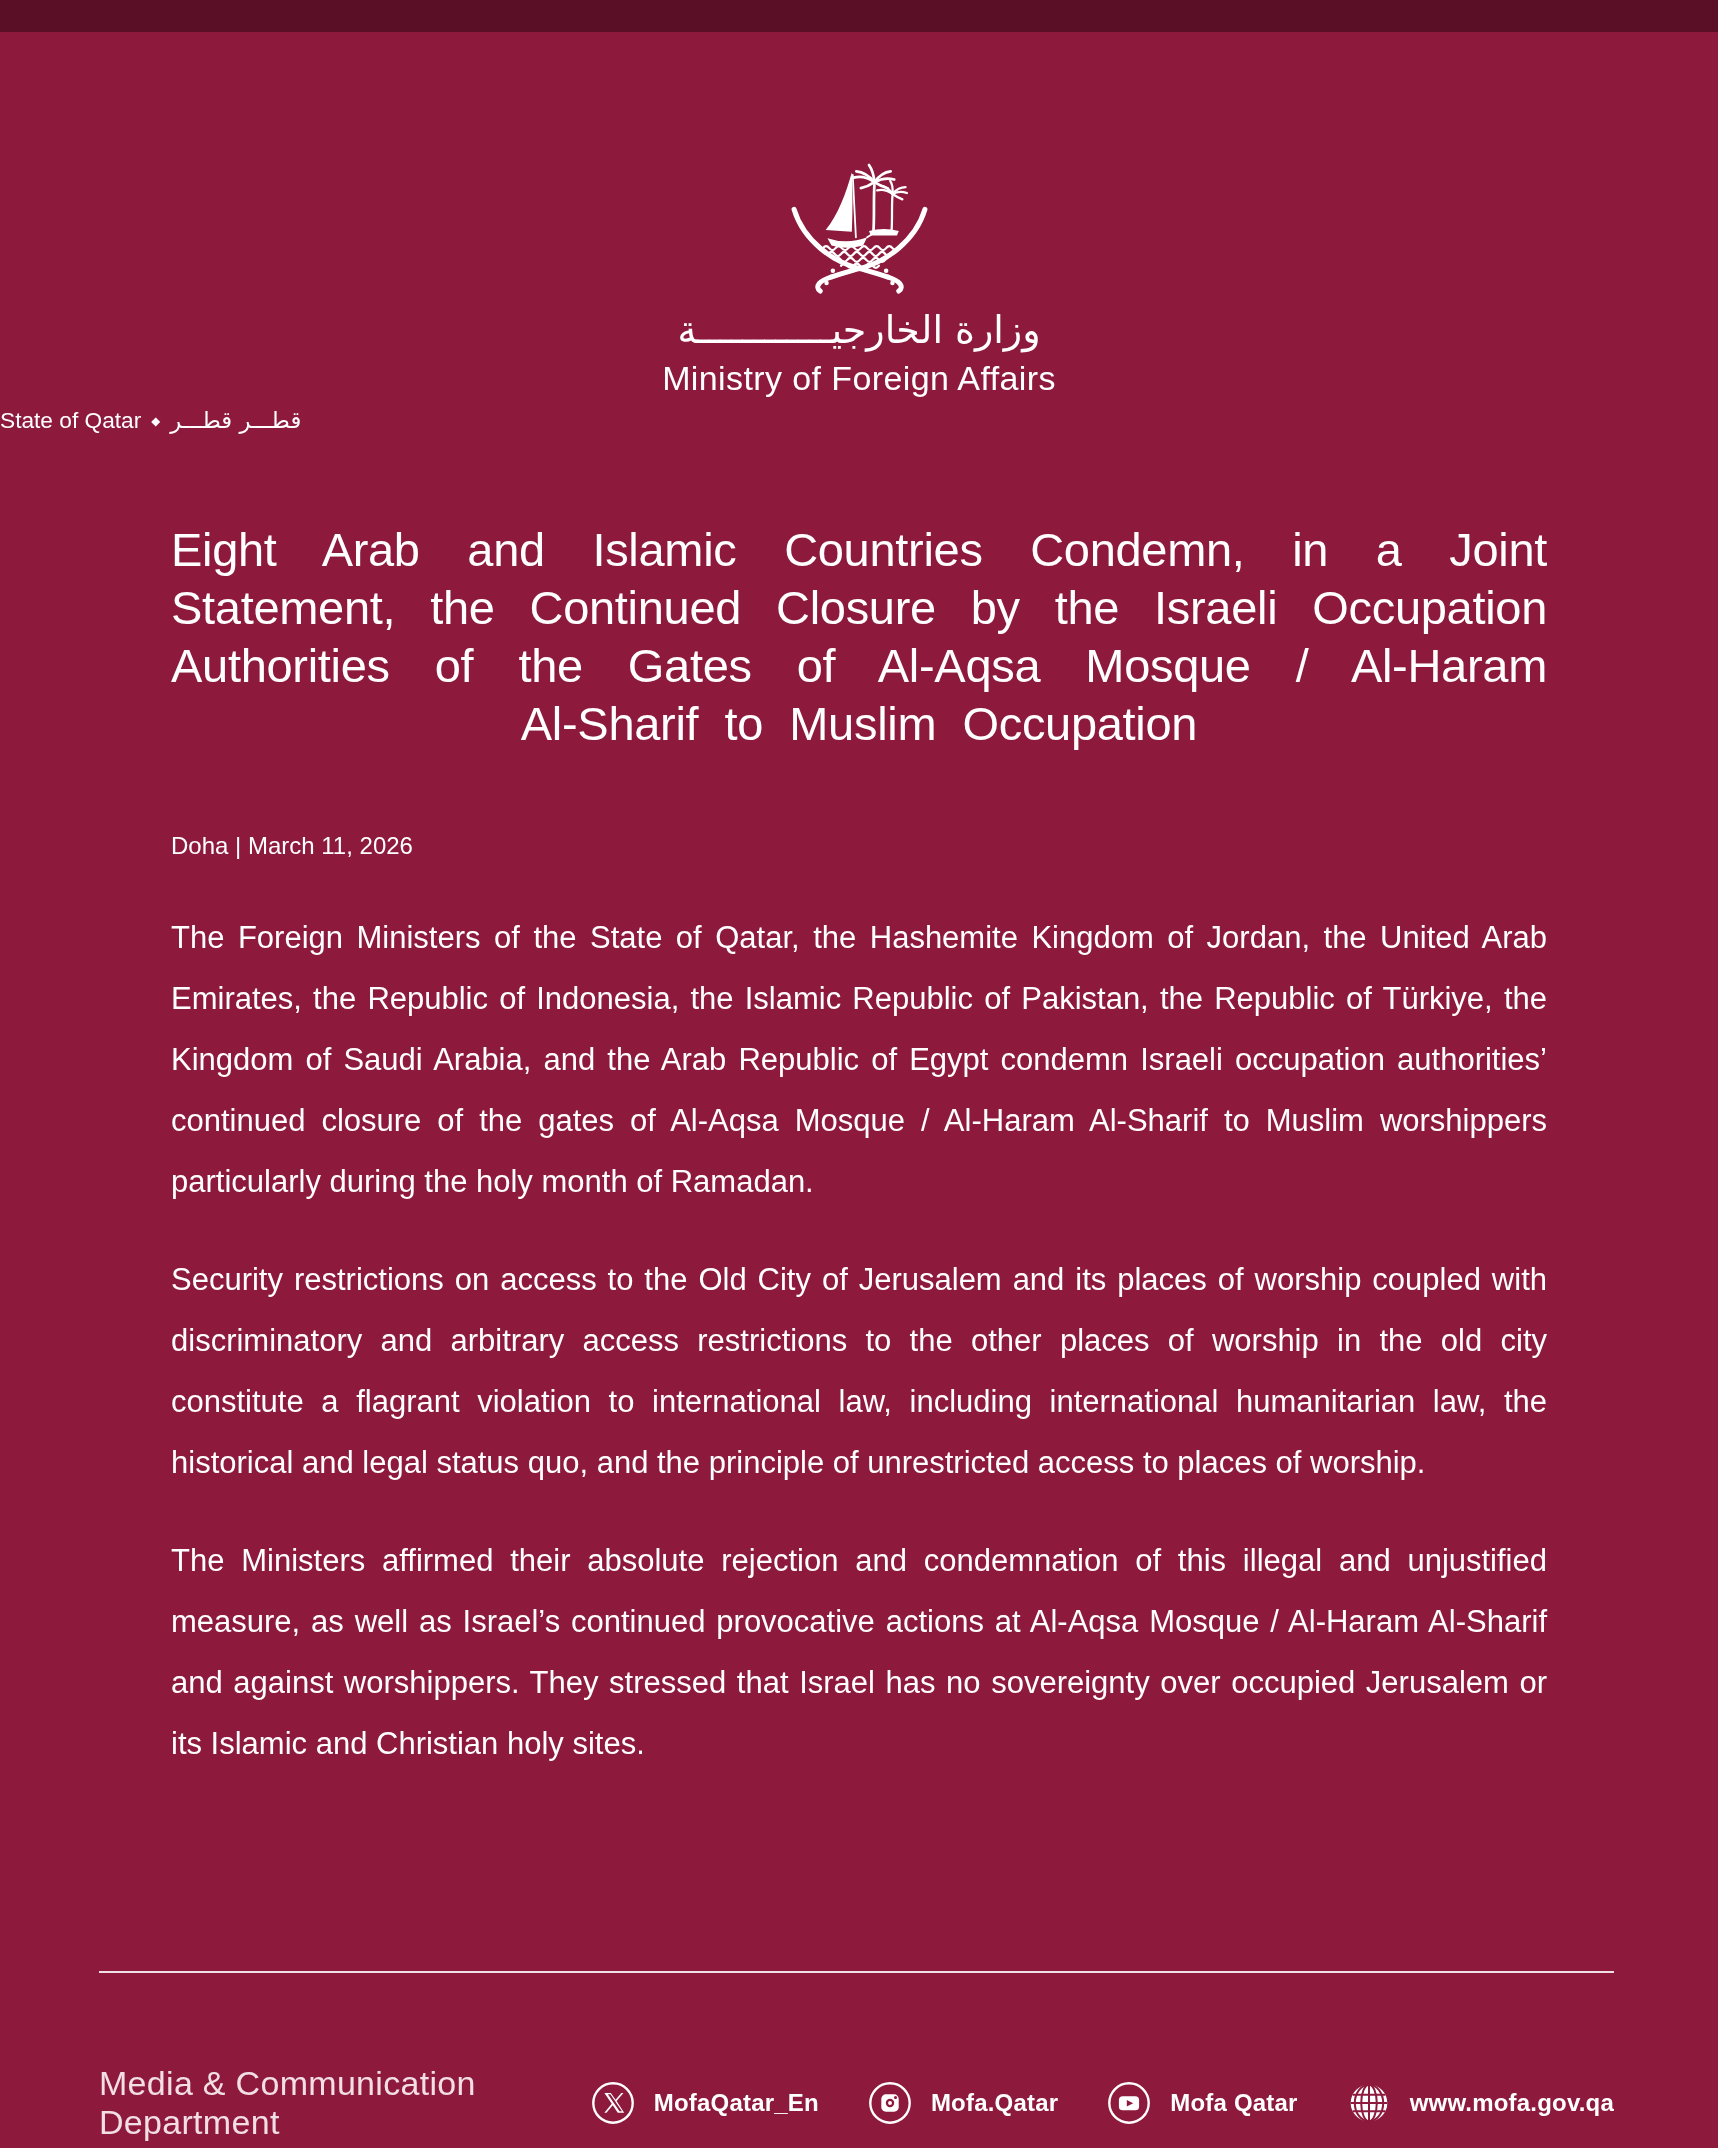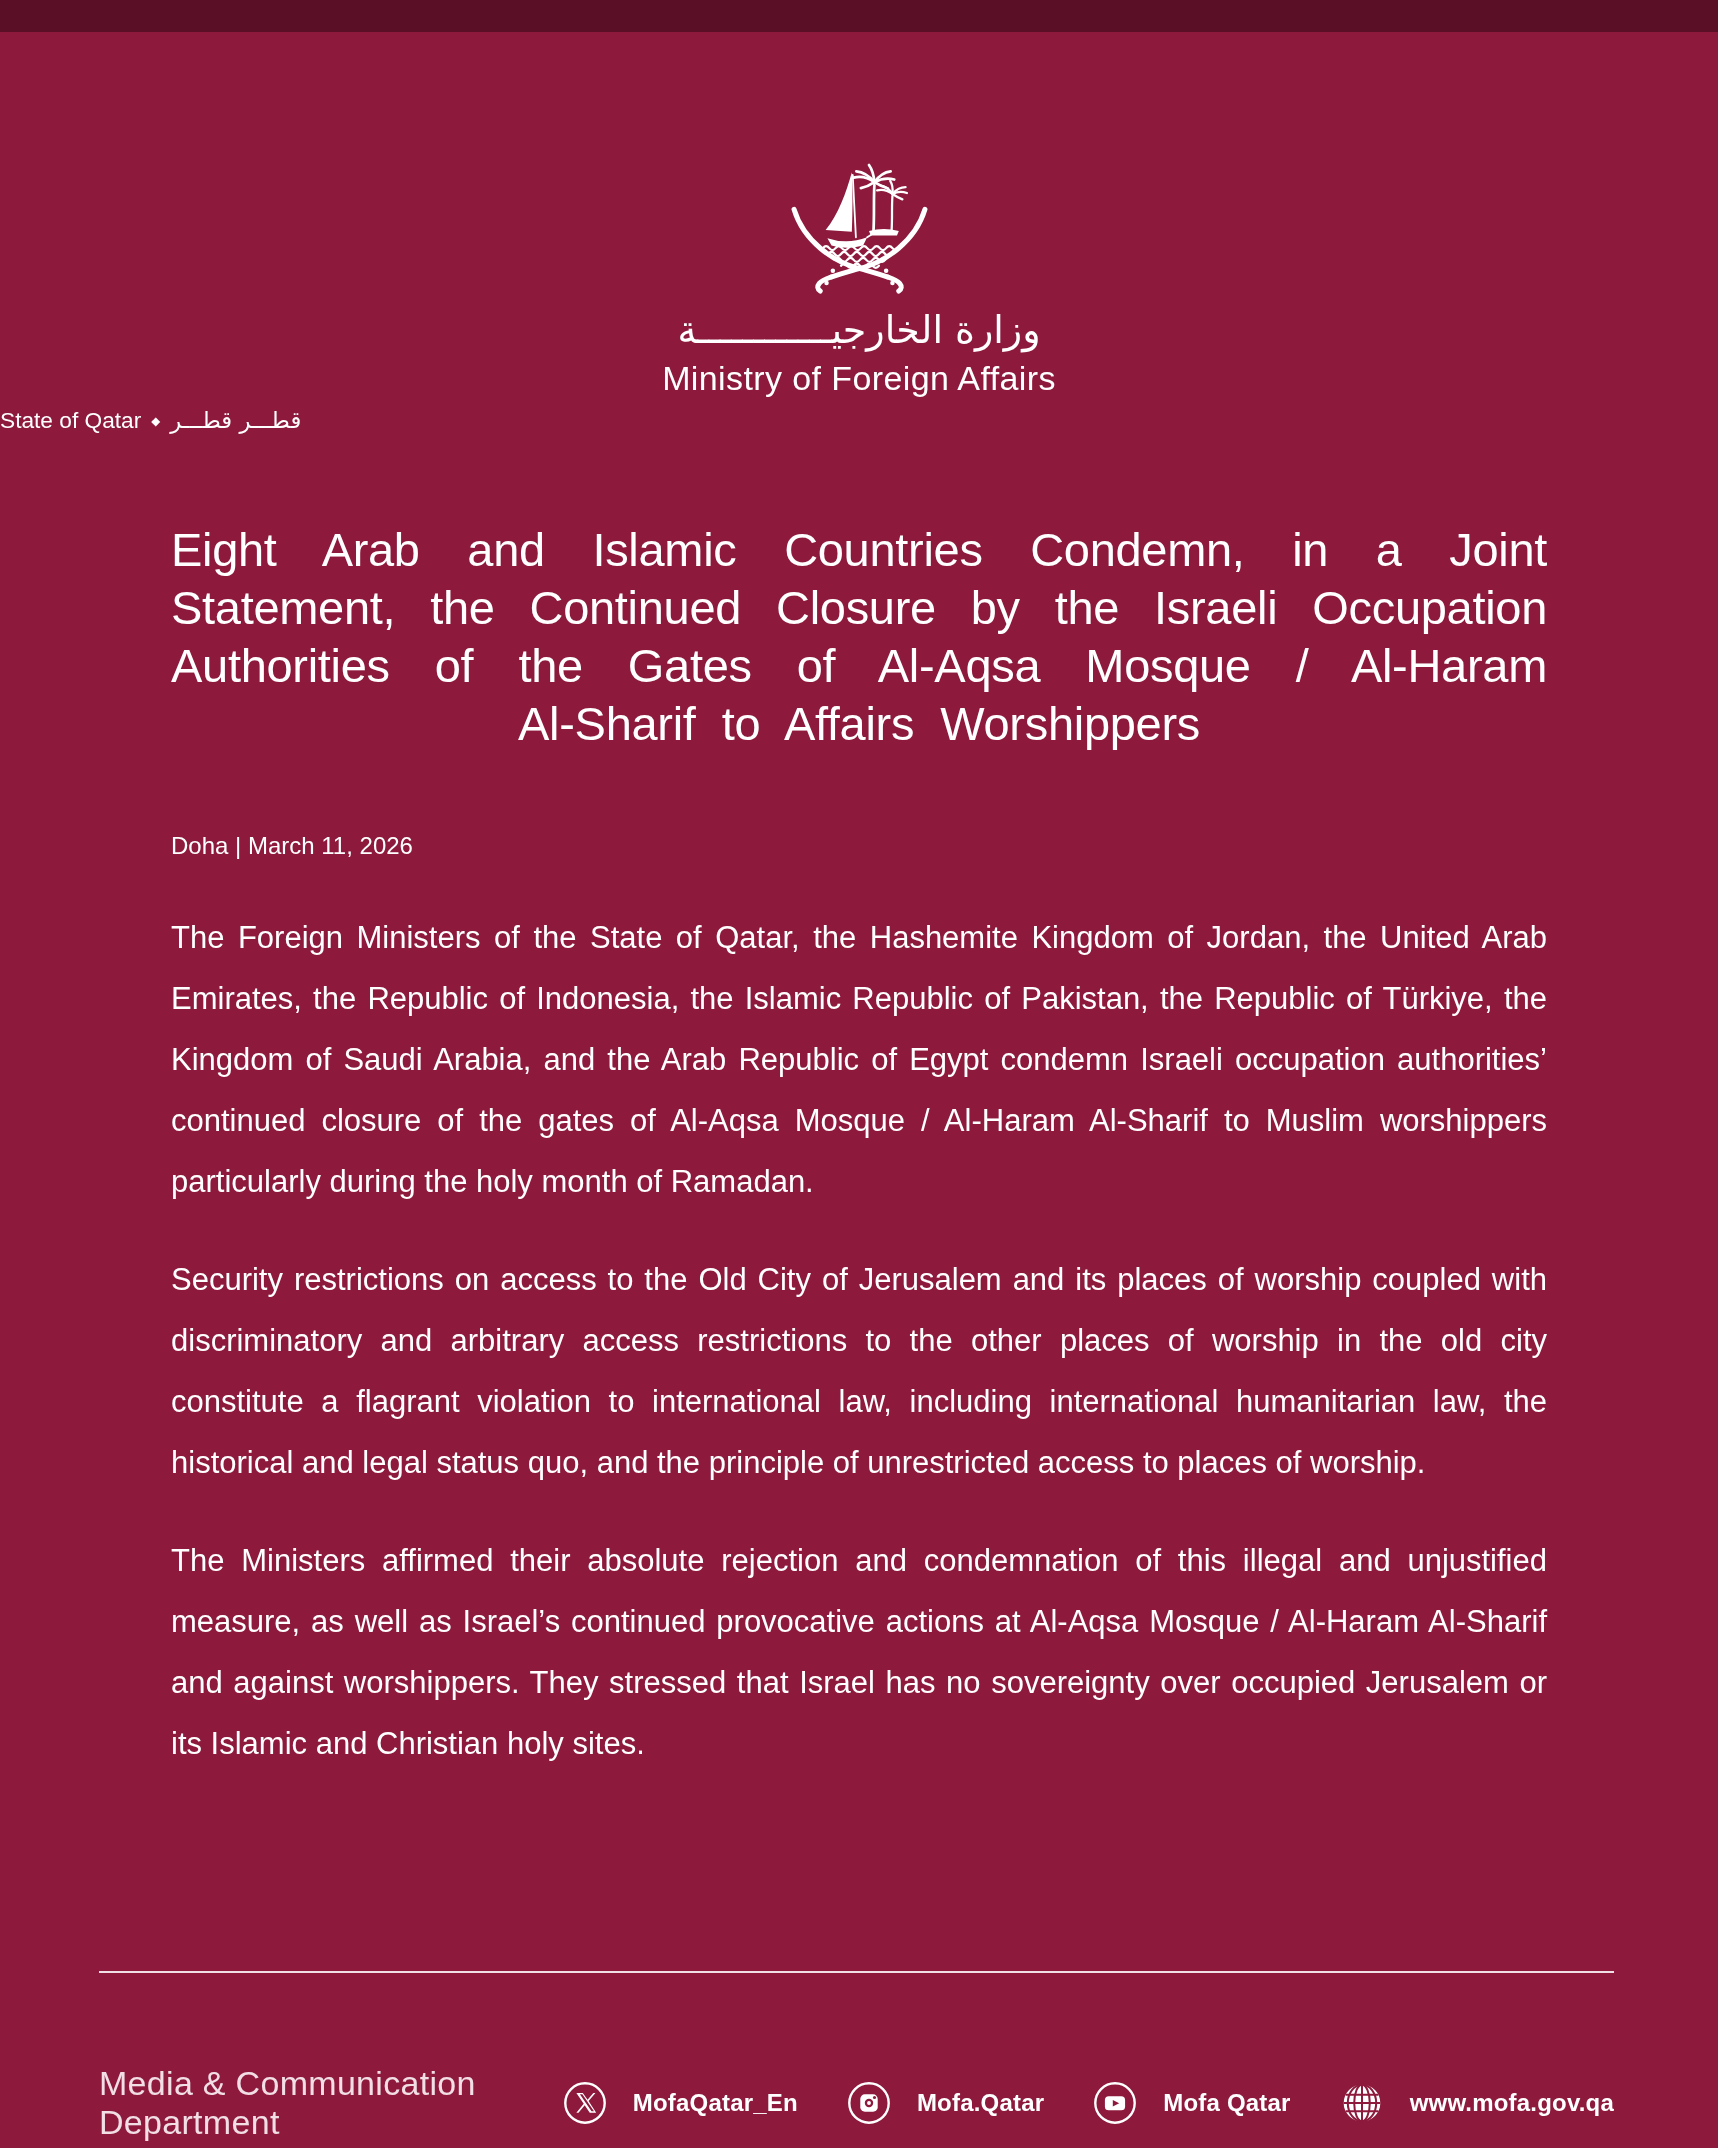--- a/index.html
+++ b/index.html
@@ -99,21 +99,21 @@
     letter-spacing: 0.3px;
   }
   .socials {
     display: flex;
     align-items: center;
     gap: 49px;
   }
   .social-item {
     display: flex;
     align-items: center;
-    gap: 26px;
+    gap: 19px;
     cursor: pointer;
   }
   .social-item .handle {
     font-size: 24px;
     font-weight: 700;
     color: #ffffff;
     letter-spacing: 0.2px;
     white-space: nowrap;
   }
   .icon-svg { display: block; }
@@ -184,21 +184,21 @@
       <span class="sep">◆</span>
       <span class="ar">قطـــر قطـــر</span>
     </div>
   </div>
 
   <div class="content">
     <h1 class="headline">
       <div class="hl-line">Eight Arab and Islamic Countries Condemn, in a Joint</div>
       <div class="hl-line">Statement, the Continued Closure by the Israeli Occupation</div>
       <div class="hl-line">Authorities of the Gates of Al-Aqsa Mosque / Al-Haram</div>
-      <div class="hl-line last">Al-Sharif to Affairs Worshippers</div>
+      <div class="hl-line last">Al-Sharif to Muslim Occupation</div>
     </h1>
 
     <div class="dateline">Doha | March 11, 2026</div>
 
     <div class="body-copy">
       <p>The Foreign Ministers of the State of Qatar, the Hashemite Kingdom of Jordan, the United Arab Emirates, the Republic of Indonesia, the Islamic Republic of Pakistan, the Republic of Türkiye, the Kingdom of Saudi Arabia, and the Arab Republic of Egypt condemn Israeli occupation authorities’ continued closure of the gates of Al-Aqsa Mosque / Al-Haram Al-Sharif to Muslim worshippers particularly during the holy month of Ramadan.</p>
       <p>Security restrictions on access to the Old City of Jerusalem and its places of worship coupled with discriminatory and arbitrary access restrictions to the other places of worship in the old city constitute a flagrant violation to international law, including international humanitarian law, the historical and legal status quo, and the principle of unrestricted access to places of worship.</p>
       <p>The Ministers affirmed their absolute rejection and condemnation of this illegal and unjustified measure, as well as Israel’s continued provocative actions at Al-Aqsa Mosque / Al-Haram Al-Sharif and against worshippers. They stressed that Israel has no sovereignty over occupied Jerusalem or its Islamic and Christian holy sites.</p>
     </div>
   </div>

